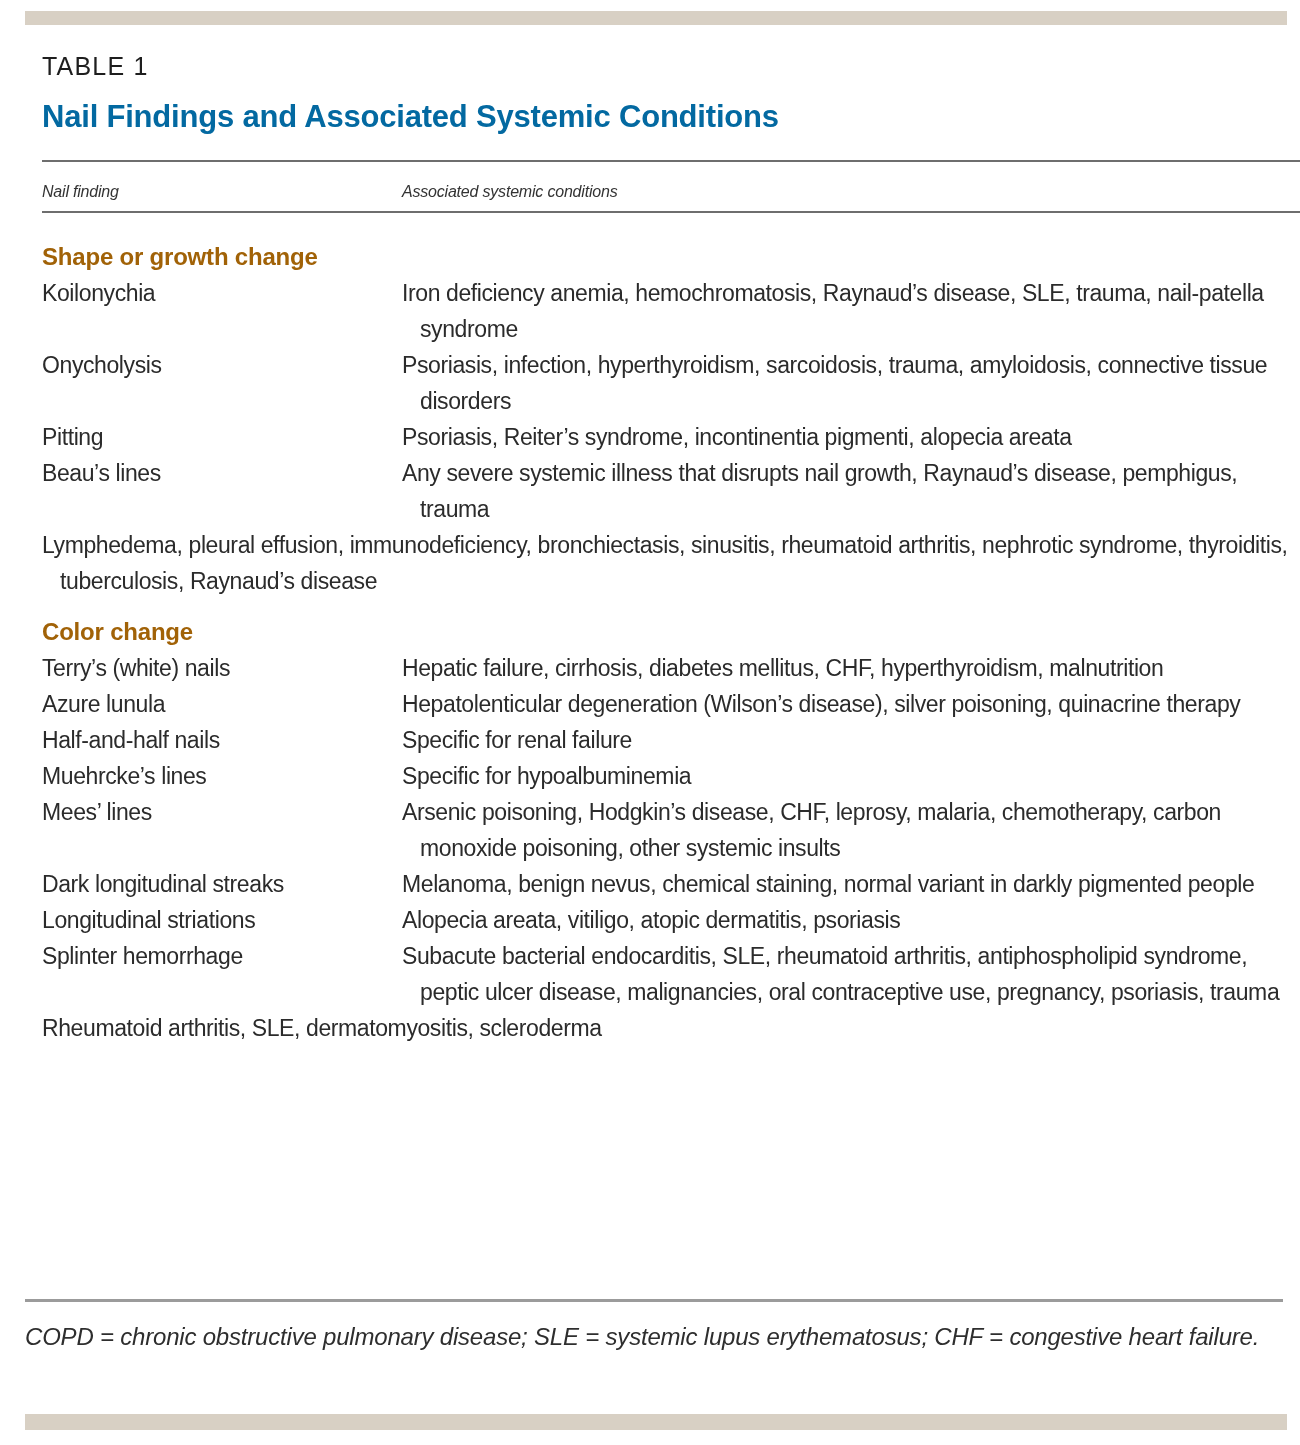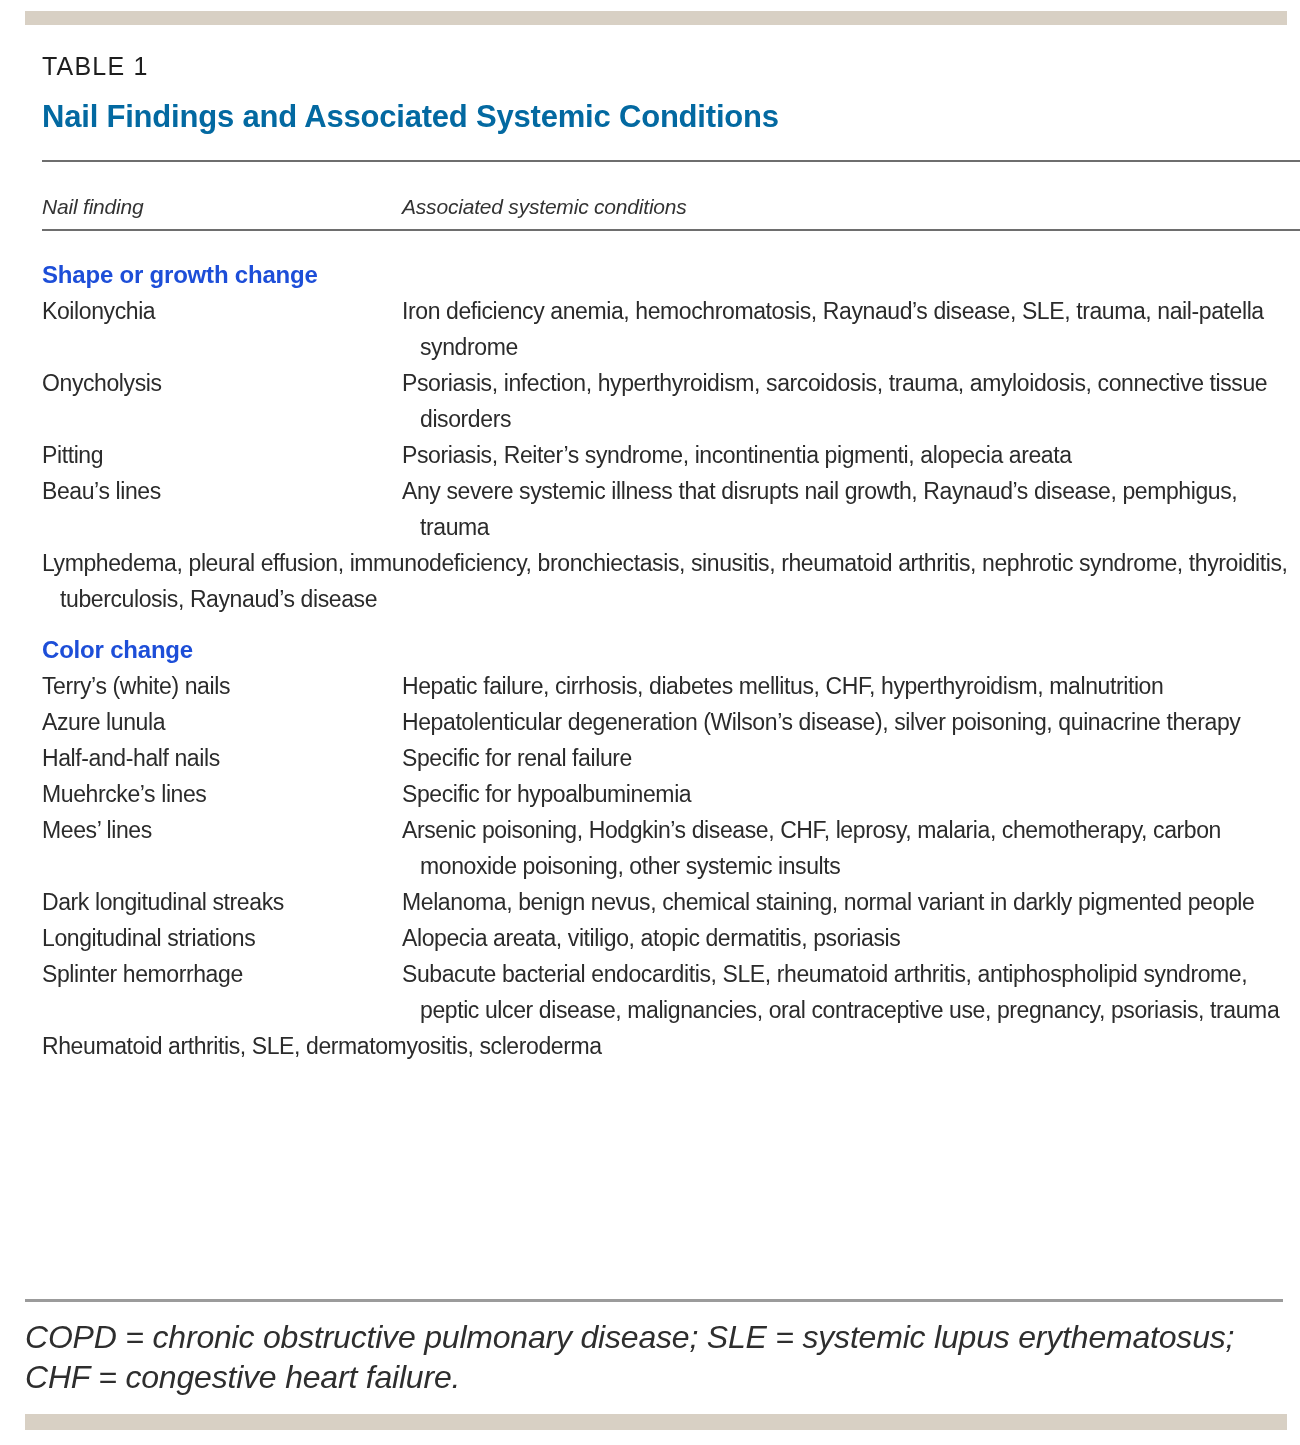--- a/index.html
+++ b/index.html
@@ -50,44 +50,44 @@
   .rule {
     height: 2px;
     background: var(--rule-dark, #6e6e6e);
     border: none;
   }
   .rule.rule-top { margin-top: 26px; }
   .rule.rule-under-header { margin-top: 10px; }
 
   .col-headers {
     display: flex;
-    margin-top: 32px;
+    margin-top: 20px;
     font-style: italic;
-    font-size: 21px;
+    font-size: 16px;
     line-height: 1.2;
     letter-spacing: -0.2px;
     color: #333333;
   }
   .col-head-finding { width: 360px; flex: 0 0 auto; }
   .col-head-conditions { flex: 1; }
 
   .table-body {
     margin-top: 26px;
     width: 1252px;
     font-size: 23px;
     line-height: 36px;
     letter-spacing: -0.4px;
   }
   .section + .section { margin-top: 15px; }
   .section-header {
     font-weight: 700;
     font-size: 24px;
     line-height: 36px;
     letter-spacing: -0.2px;
-    color: #1d4ed8;
+    color: #a16207;
   }
   .row { display: flex; align-items: flex-start; }
   .cell-finding {
     width: 360px;
     flex: 0 0 auto;
     padding-right: 14px;
     box-sizing: border-box;
   }
   .cell-conditions {
     flex: 1;
@@ -102,21 +102,21 @@
     width: 1258px;
     height: 3px;
     background: var(--rule-light, #9b9b9b);
   }
   .footnote {
     position: absolute;
     left: 25px;
     top: 1317px;
     width: 1258px;
     font-style: italic;
-    font-size: 32px;
+    font-size: 24px;
     line-height: 40px;
     letter-spacing: -0.2px;
     color: #2e2e2e;
   }
 </style>
 </head>
 <body>
 
 <div class="page">
 

